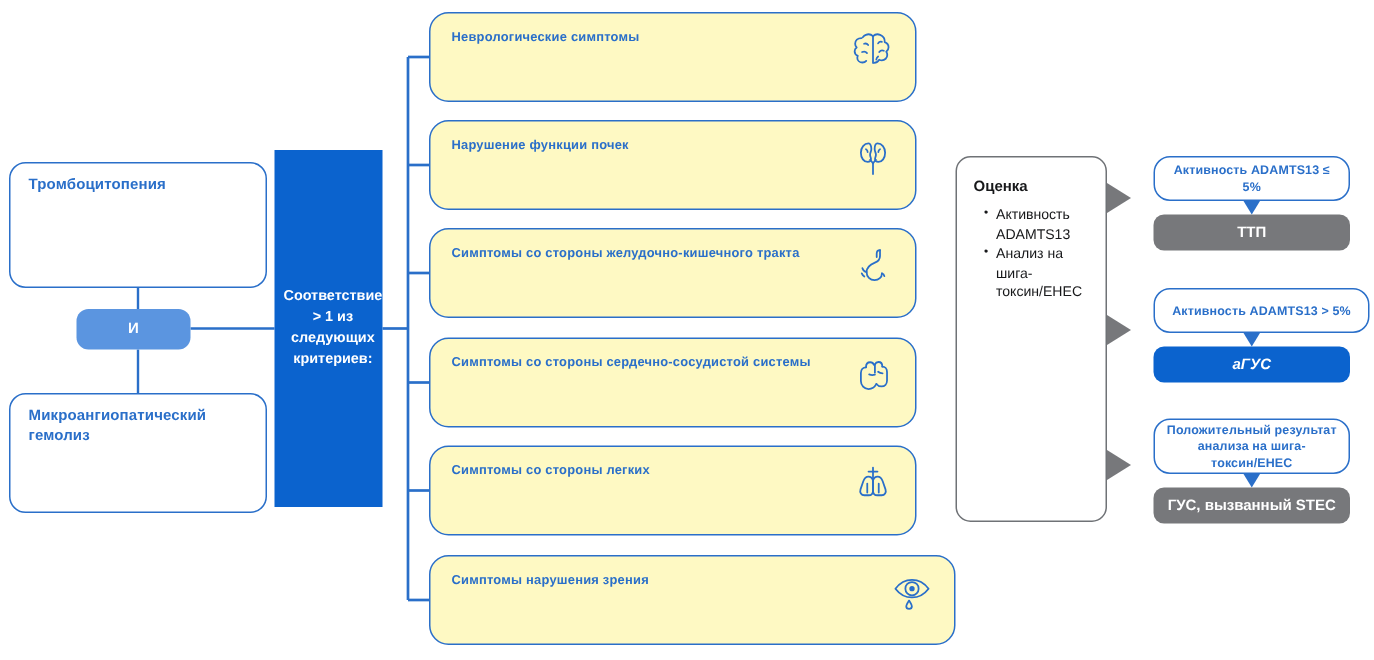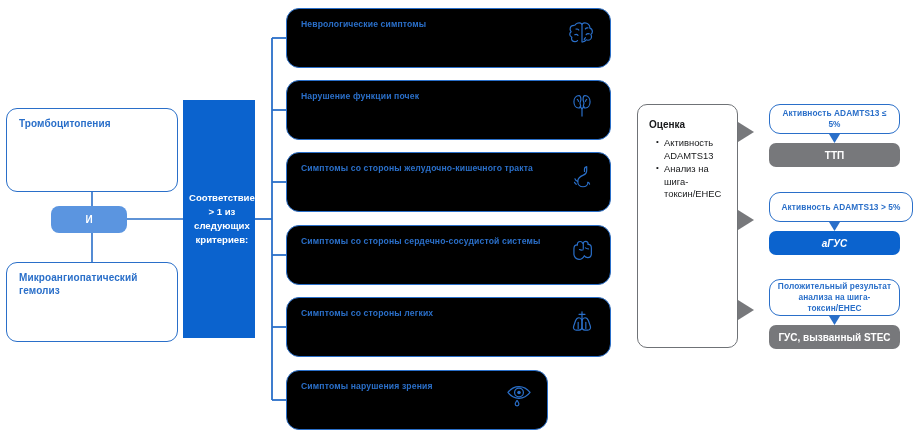--- a/index.html
+++ b/index.html
@@ -66,21 +66,21 @@
     font-size: 9.6px;
     font-weight: 700;
     line-height: 1.45;
     padding: 0 6px;
   }
 
   
   .symptom {
     border: 1.7px solid #2a6fc9;
     border-radius: 13px;
-    background: #000000;
+    background: #fef9c3;
   }
   .symptom .label {
     position: absolute;
     left: 14px;
     top: 10px;
     font-size: 8.6px;
     font-weight: 700;
     color: #2a6fc9;
     letter-spacing: 0.15px;
     white-space: nowrap;
@@ -281,21 +281,21 @@
         <path d="M20 8v10"></path>
         <path d="M16.5 11h7"></path>
         <path d="M20 18c-.7-2-2-3-3.6-3-2 0-3.2 1.4-4 3.6l-2.2 6.4c-.8 2.4.6 4.6 3 4.6h3.4c2 0 3.4-1.5 3.4-3.6V18Z"></path>
         <path d="M20 18c.7-2 2-3 3.6-3 2 0 3.2 1.4 4 3.6l2.2 6.4c.8 2.4-.6 4.6-3 4.6h-3.4c-2 0-3.4-1.5-3.4-3.6V18Z"></path>
         <path d="M15.5 20.5v7"></path>
         <path d="M24.5 20.5v7"></path>
       </svg>
     </div>
   </div>
 
-  <div class="node symptom" style="left:286px; top:370px; width:262px; height:60px;">
+  <div class="node symptom" style="left:286px; top:370px; width:351px; height:60px;">
     <div class="label">Симптомы нарушения зрения</div>
     <div class="ico">
       <svg viewBox="0 0 40 40" fill="none" stroke="#2a6fc9" stroke-width="1.4" stroke-linecap="round" stroke-linejoin="round">
         <path d="M7 17c3.5-4.6 8-6.9 13-6.9S29.5 12.4 33 17c-3.5 4.6-8 6.9-13 6.9S10.5 21.6 7 17Z"></path>
         <circle cx="20" cy="17" r="5.2"></circle>
         <circle cx="20" cy="17" r="2.1" fill="#2a6fc9" stroke="none"></circle>
         <path d="M17.5 26.5c-.8 1.6-2 2.8-2 4.2 0 1.2 1 2.1 2.2 2.1s2.2-.9 2.2-2.1c0-1.4-1.2-2.6-2-4.2"></path>
       </svg>
     </div>
   </div>

